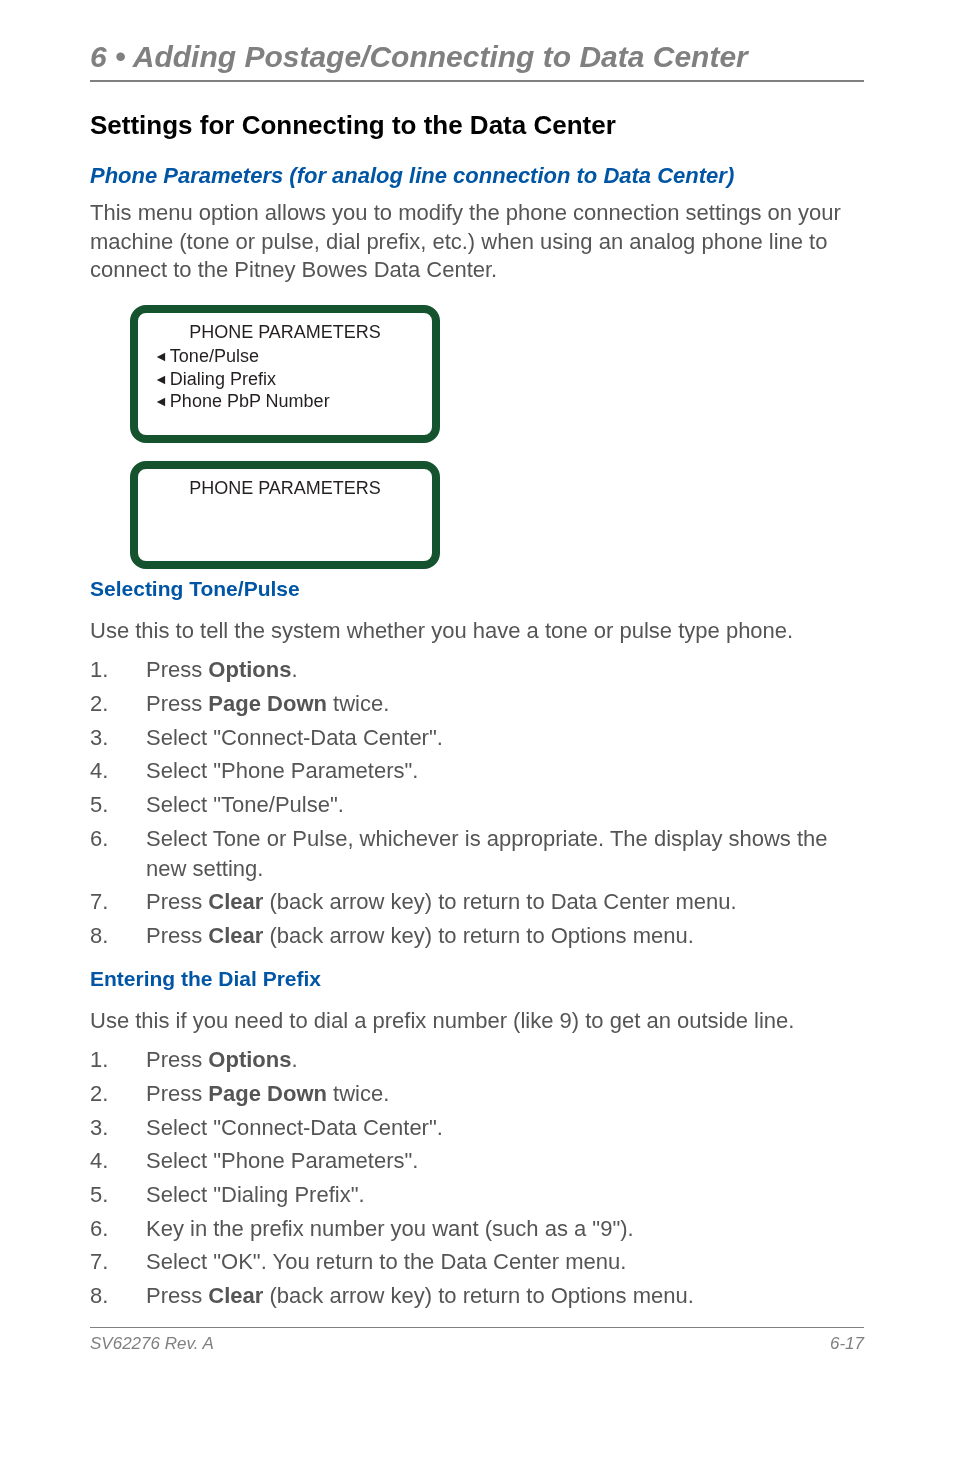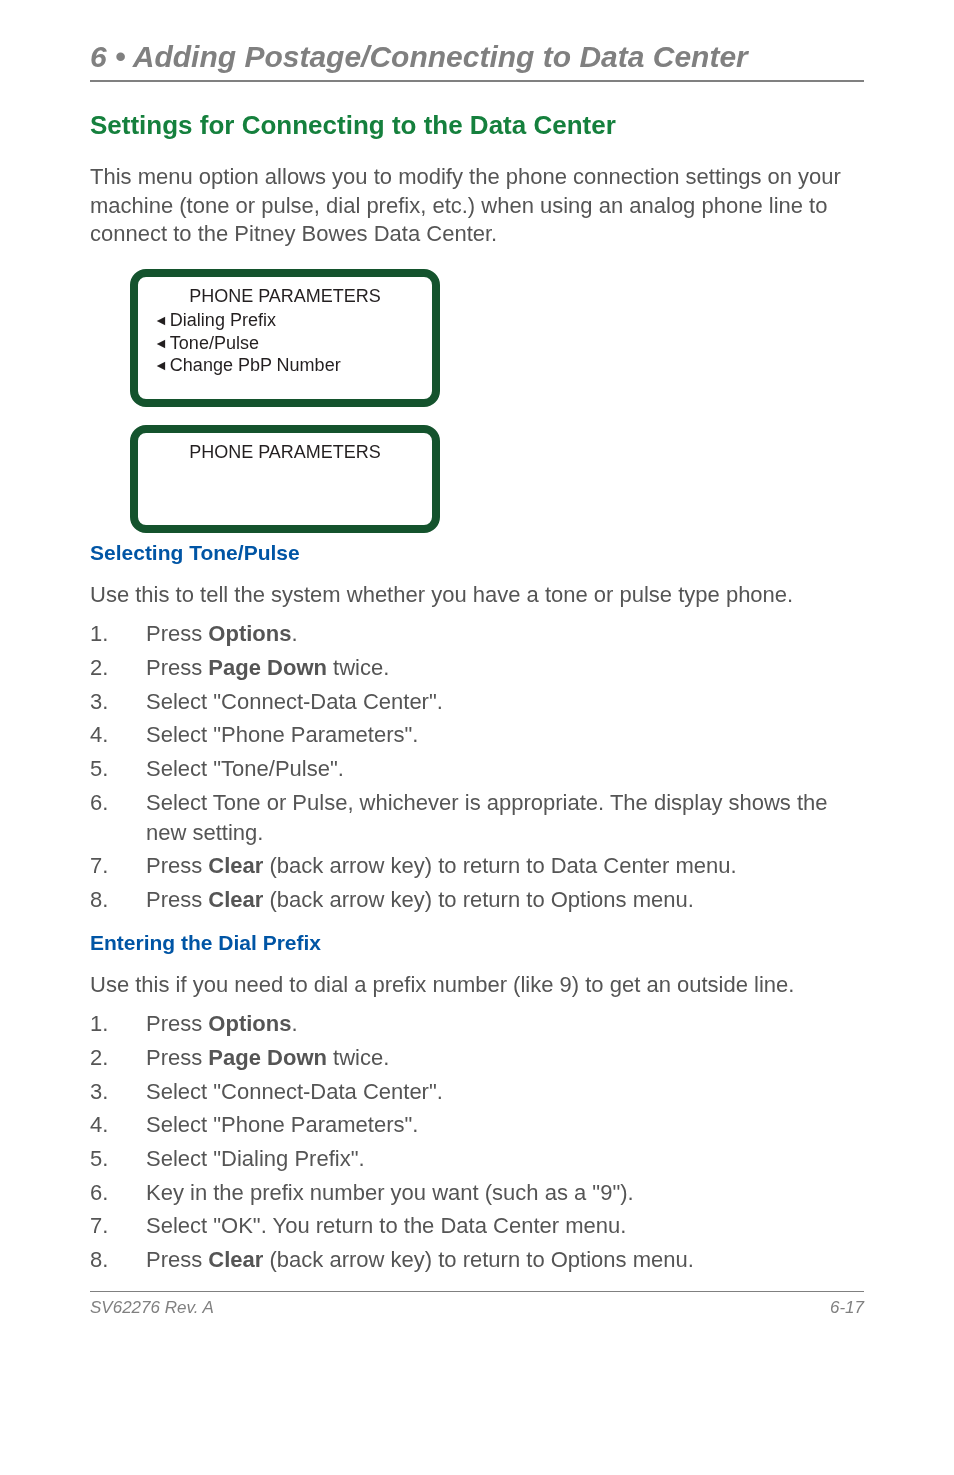--- a/index.html
+++ b/index.html
@@ -1,20 +1,20 @@
 <!DOCTYPE html>
 <html><head>
 <meta charset="utf-8">
 <style>
   * { box-sizing: border-box; margin: 0; padding: 0; }
   html, body { width: 954px; background: #fff; font-family: Arial, Helvetica, sans-serif; color: #555; }
   .page { width: 954px; padding: 40px 90px 30px 90px; }
   .chapter-header { font-size: 30px; font-style: italic; font-weight: bold; color: #808080; margin-bottom: 6px; }
   .header-rule { border: none; border-top: 2px solid #808080; margin-bottom: 28px; }
-  h2.section-title { font-size: 26px; font-weight: bold; color: #15803d; margin-bottom: 22px; }
+  h2.section-title { font-size: 26px; font-weight: bold; color: #000000; margin-bottom: 22px; }
   h3.subsection { font-size: 22px; font-style: italic; font-weight: bold; color: #0055a5; margin-bottom: 10px; }
   p.body { font-size: 22px; line-height: 1.3; color: #555; margin-bottom: 20px; }
   p.body-after-panels { font-size: 22px; line-height: 1.3; color: #555; margin-bottom: 10px; margin-top: 16px; }
   .lcd-panel {
     width: 310px;
     border: 8px solid #14532d;
     border-radius: 16px;
     padding: 8px 10px 22px 10px;
     margin-left: 40px;
     margin-bottom: 18px;
@@ -52,28 +52,29 @@
 </head>
 <body>
 
 <div class="page">
 
   <div class="chapter-header">6 • Adding Postage/Connecting to Data Center</div>
   <hr class="header-rule">
 
   <h2 class="section-title">Settings for Connecting to the Data Center</h2>
 
+  <h3 class="subsection">Phone Parameters (for analog line connection to Data Center)</h3>
 
   <p class="body">This menu option allows you to modify the phone connection settings on your machine (tone or pulse, dial prefix, etc.) when using an analog phone line to connect to the Pitney Bowes Data Center.</p>
 
   <div class="lcd-panel">
     <div class="panel-title">PHONE PARAMETERS</div>
+    <div class="panel-line">Tone/Pulse</div>
     <div class="panel-line">Dialing Prefix</div>
-    <div class="panel-line">Tone/Pulse</div>
-    <div class="panel-line">Change PbP Number</div>
+    <div class="panel-line">Phone PbP Number</div>
   </div>
 
   <div class="lcd-panel second">
     <div class="panel-title">PHONE PARAMETERS</div>
   </div>
 
   <h4 class="subhead">Selecting Tone/Pulse</h4>
   <p class="body-after-panels">Use this to tell the system whether you have a tone or pulse type phone.</p>
 
   <ol class="steps">

